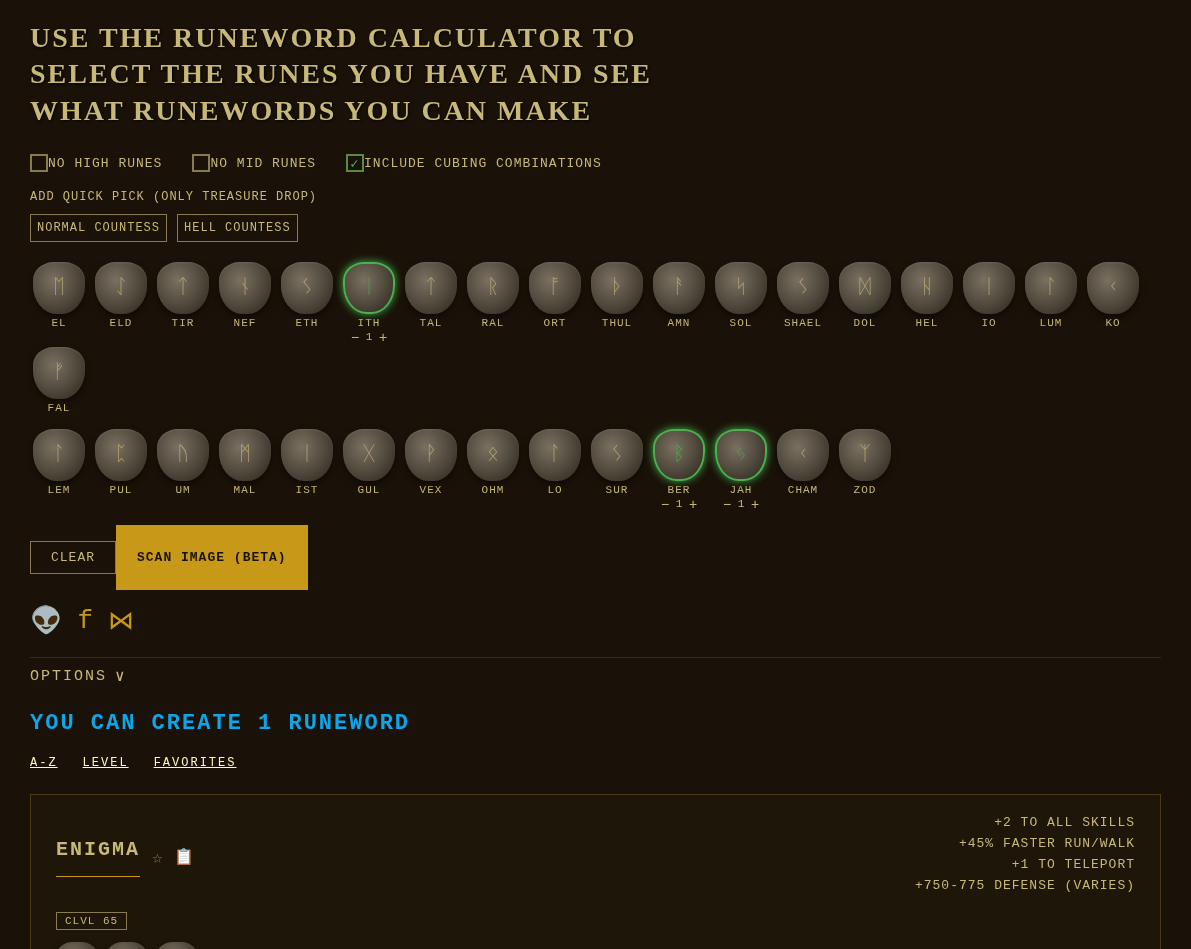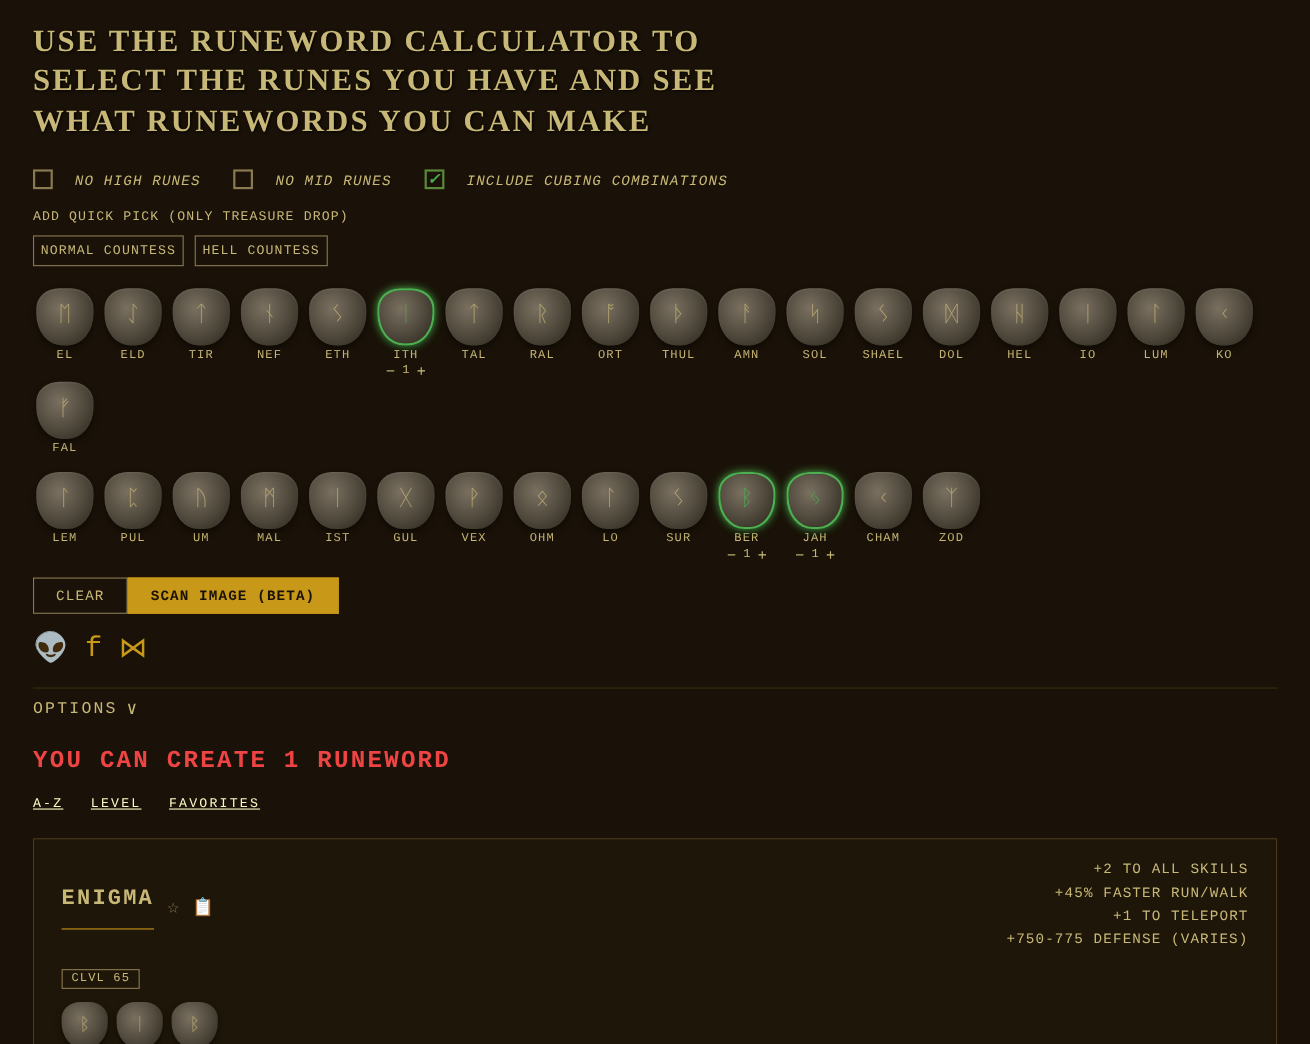--- a/index.html
+++ b/index.html
@@ -32,28 +32,27 @@
 
     .checkboxes-row {
       display: flex;
       align-items: center;
       gap: 30px;
       margin-bottom: 18px;
     }
 
     .checkbox-label {
       display: flex;
-      align-items: flex-end;
-      gap: 20px;
+      align-items: center;
+      gap: 0;
       font-size: 13px;
       letter-spacing: 1px;
       text-transform: uppercase;
       color: #c8b878;
       cursor: pointer;
-      font-style: italic;
     }
 
     .checkbox-box {
       width: 18px;
       height: 18px;
       border: 2px solid #8a7a50;
       background: #1a1208;
       display: flex;
       align-items: center;
       justify-content: center;
@@ -203,21 +202,21 @@
       letter-spacing: 1px;
       text-transform: uppercase;
       cursor: pointer;
       font-family: 'Courier New', monospace;
     }
 
     .scan-btn {
       border: 1px solid #c89818;
       background: #c89818;
       color: #1a1208;
-      padding: 8px 20px;
+      padding: 24px 20px;
       font-size: 13px;
       letter-spacing: 1px;
       text-transform: uppercase;
       cursor: pointer;
       font-family: 'Courier New', monospace;
       font-weight: bold;
     }
 
     .social-icons {
       display: flex;
@@ -247,21 +246,21 @@
       color: #c8b878;
     }
 
     .options-chevron {
       font-size: 16px;
     }
 
     .runeword-count-title {
       font-size: 22px;
       font-weight: bold;
-      color: #ef4444;
+      color: #0ea5e9;
       letter-spacing: 2px;
       text-transform: uppercase;
       margin-bottom: 20px;
     }
 
     .sort-tabs {
       display: flex;
       gap: 25px;
       margin-bottom: 20px;
     }

